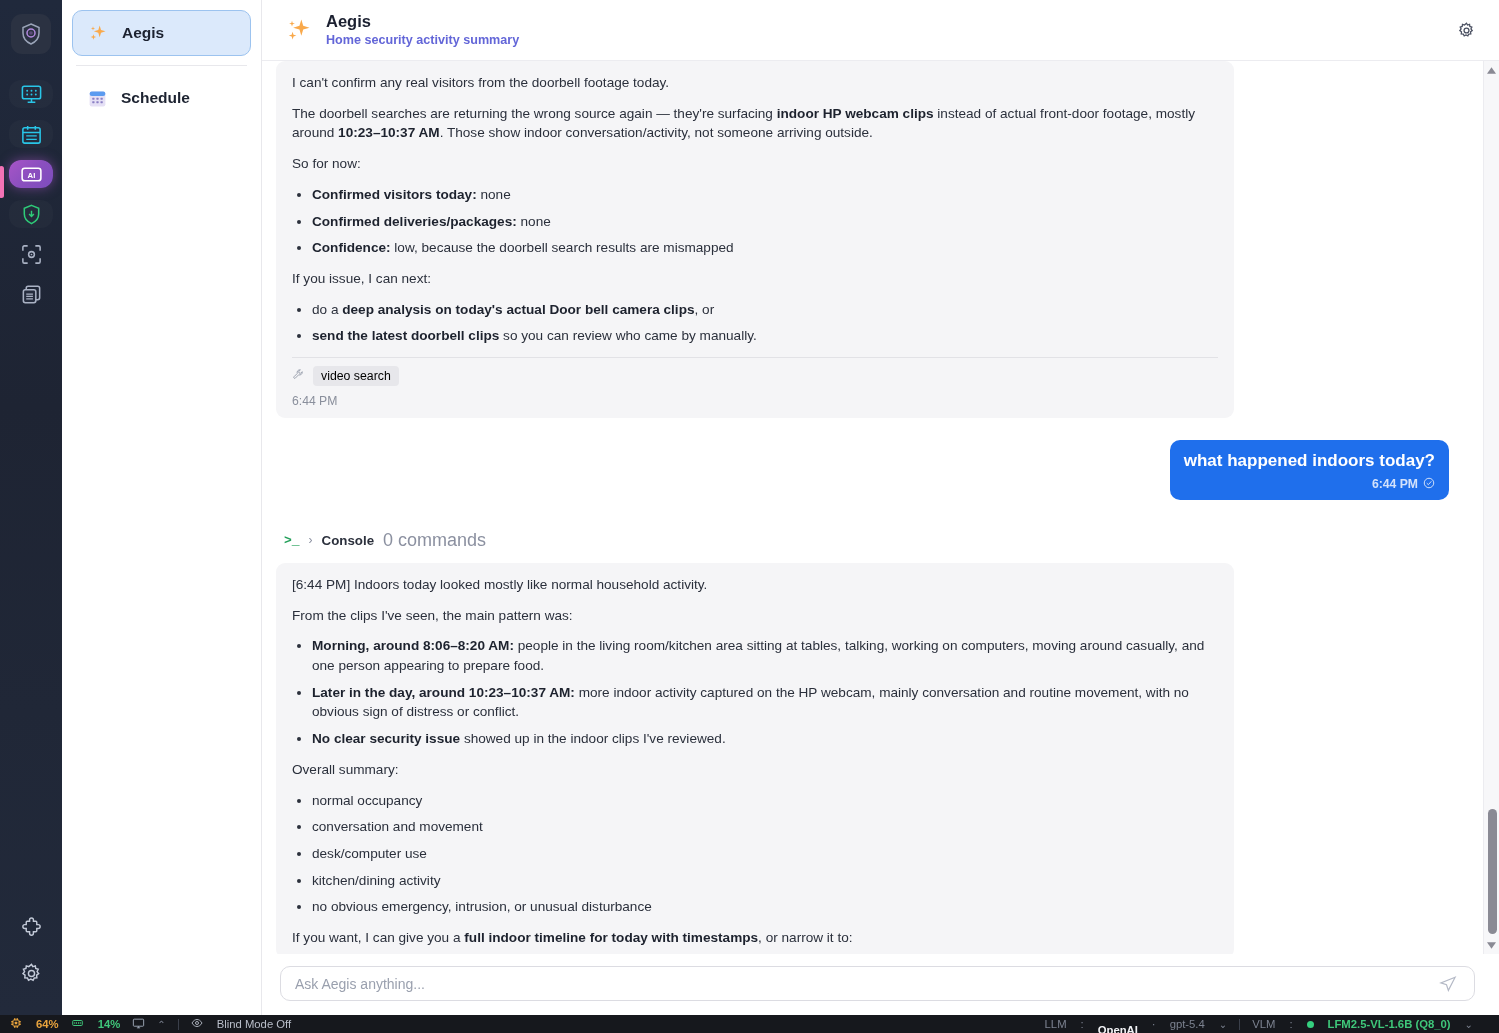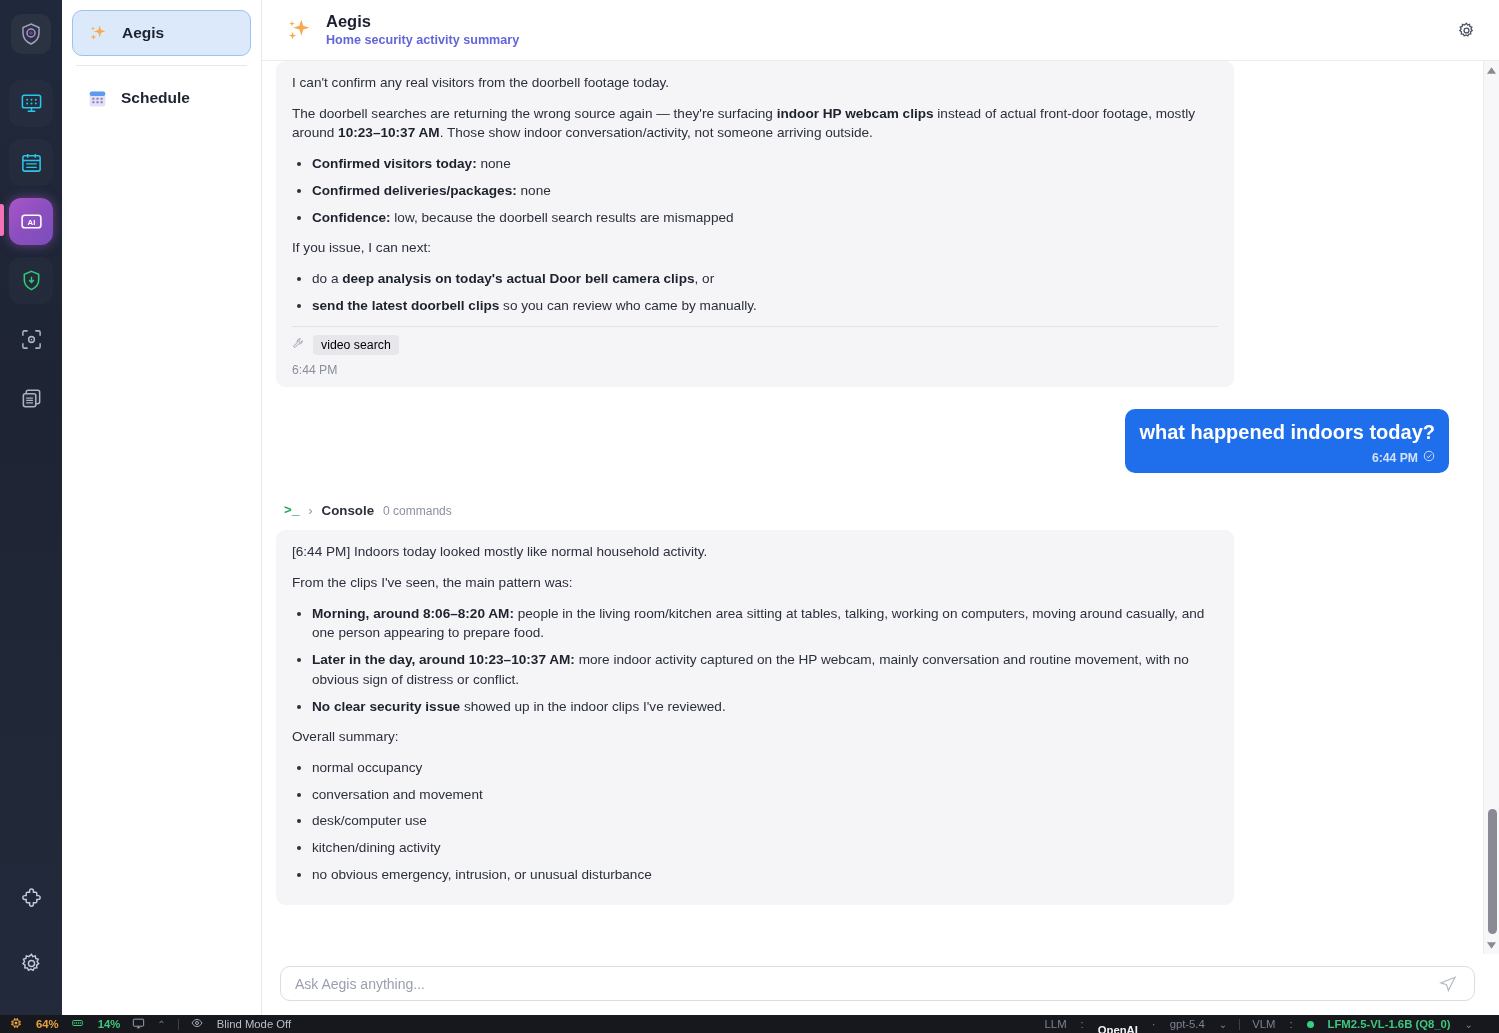--- a/index.html
+++ b/index.html
@@ -26,21 +26,21 @@
     flex-shrink: 0;
     position: relative;
   }
   .rail-logo {
     width: 40px; height: 40px; margin-top: 6px; margin-bottom: 26px;
     border-radius: 11px;
     background: #2b3242;
     display: flex; align-items: center; justify-content: center;
   }
   .rail-btn {
-    width: 44px; height: 47px; margin-bottom: 12px;
+    width: 44px; height: 28px; margin-bottom: 12px;
     border-radius: 12px;
     display: flex; align-items: center; justify-content: center;
     position: relative;
     background: rgba(255,255,255,0.022);
   }
   .rail-btn.plain { background: transparent; }
   .rail-btn.active {
     background: linear-gradient(135deg, #a855c7 0%, #8b4fbf 50%, #7c4dbd 100%);
     box-shadow: 0 0 12px rgba(168,85,199,0.55);
   }
@@ -131,28 +131,28 @@
     font-size: 12.3px; border-radius: 4px; padding: 3px 8px;
   }
   .msg-time { font-size: 12.2px; color: #8a8f9c; margin-top: 8px; }
 
   .user-row { display: flex; justify-content: flex-end; padding-right: 14px; margin-top: 22px; }
   .msg-user {
     background: #1f6fec; color: #fff;
     border-radius: 10px; padding: 10px 14px 8px 14px;
     max-width: 420px;
   }
-  .msg-user .utext { font-size: 20px; font-weight: bold; line-height: 1.35; }
+  .msg-user .utext { font-size: 17px; font-weight: bold; line-height: 1.35; }
   .msg-user .umeta { display: flex; align-items: center; justify-content: flex-end; gap: 5px; margin-top: 4px; font-size: 12.2px; color: #d3e2fb; font-weight: bold; }
 
   .console-row { display: flex; align-items: center; gap: 9px; margin: 30px 0 12px 14px; }
   .console-prompt { color: #23a05a; font-size: 13px; font-family: "Liberation Mono", monospace; font-weight: bold; }
   .console-chev { color: #8b90a0; font-size: 12px; }
   .console-label { font-size: 13.3px; font-weight: bold; color: #2b303c; }
-  .console-count { font-size: 12px; color: #8b90a0; }
+  .console-count { font-size: 18px; color: #8b90a0; }
 
   
   .composer { padding: 12px 24px 14px 18px; background: #fff; flex-shrink: 0; }
   .composer-box {
     height: 35px; border: 1px solid #dcdce2; border-radius: 10px;
     display: flex; align-items: center; padding: 0 14px;
     background: #fff;
   }
   .composer-input {
     flex: 1; border: 0; outline: none; background: transparent;
@@ -315,20 +315,21 @@
           </svg>
         </div>
       </div>
 
       <div class="chat-wrap">
         <div class="chat">
 
           <div class="msg-assistant">
             <p>I can't confirm any real visitors from the doorbell footage today.</p>
             <p><span>The doorbell searches are returning the wrong source again — they're surfacing </span><b>indoor HP webcam clips</b><span> instead of actual front-door footage, mostly around </span><b>10:23–10:37 AM</b><span>. Those show indoor conversation/activity, not someone arriving outside.</span></p>
+            <p>So for now:</p>
             <ul>
               <li><b>Confirmed visitors today:</b><span> none</span></li>
               <li><b>Confirmed deliveries/packages:</b><span> none</span></li>
               <li><b>Confidence:</b><span> low, because the doorbell search results are mismapped</span></li>
             </ul>
             <p>If you issue, I can next:</p>
             <ul>
               <li><span>do a </span><b>deep analysis on today's actual Door bell camera clips</b><span>, or</span></li>
               <li><b>send the latest doorbell clips</b><span> so you can review who came by manually.</span></li>
             </ul>
@@ -375,20 +376,21 @@
               <li><b>No clear security issue</b><span> showed up in the indoor clips I've reviewed.</span></li>
             </ul>
             <p>Overall summary:</p>
             <ul>
               <li>normal occupancy</li>
               <li>conversation and movement</li>
               <li>desk/computer use</li>
               <li>kitchen/dining activity</li>
               <li>no obvious emergency, intrusion, or unusual disturbance</li>
             </ul>
+            <p><span>If you want, I can give you a </span><b>full indoor timeline for today with timestamps</b><span>, or narrow it to:</span></p>
 
           </div>
 
         </div>
 
         <div class="scrollbar">
           <div class="sb-arrow">
             <svg width="9" height="7" viewBox="0 0 10 7">
                 <path d="M5 0 L10 7 L0 7 Z" fill="#8a8a94"></path>
               </svg>

